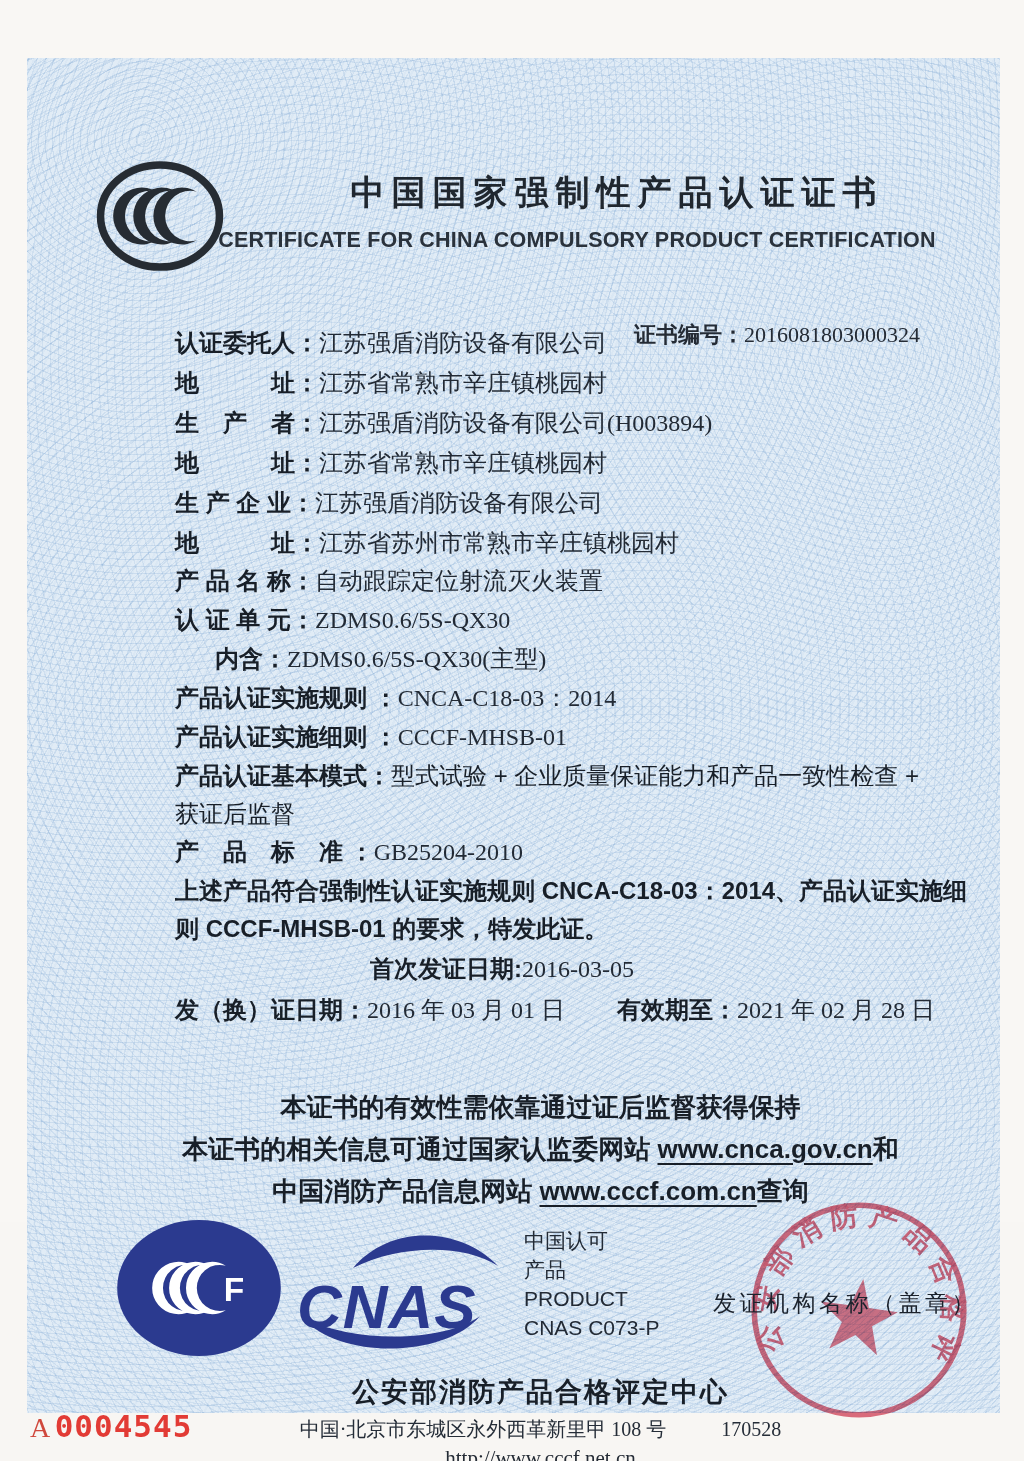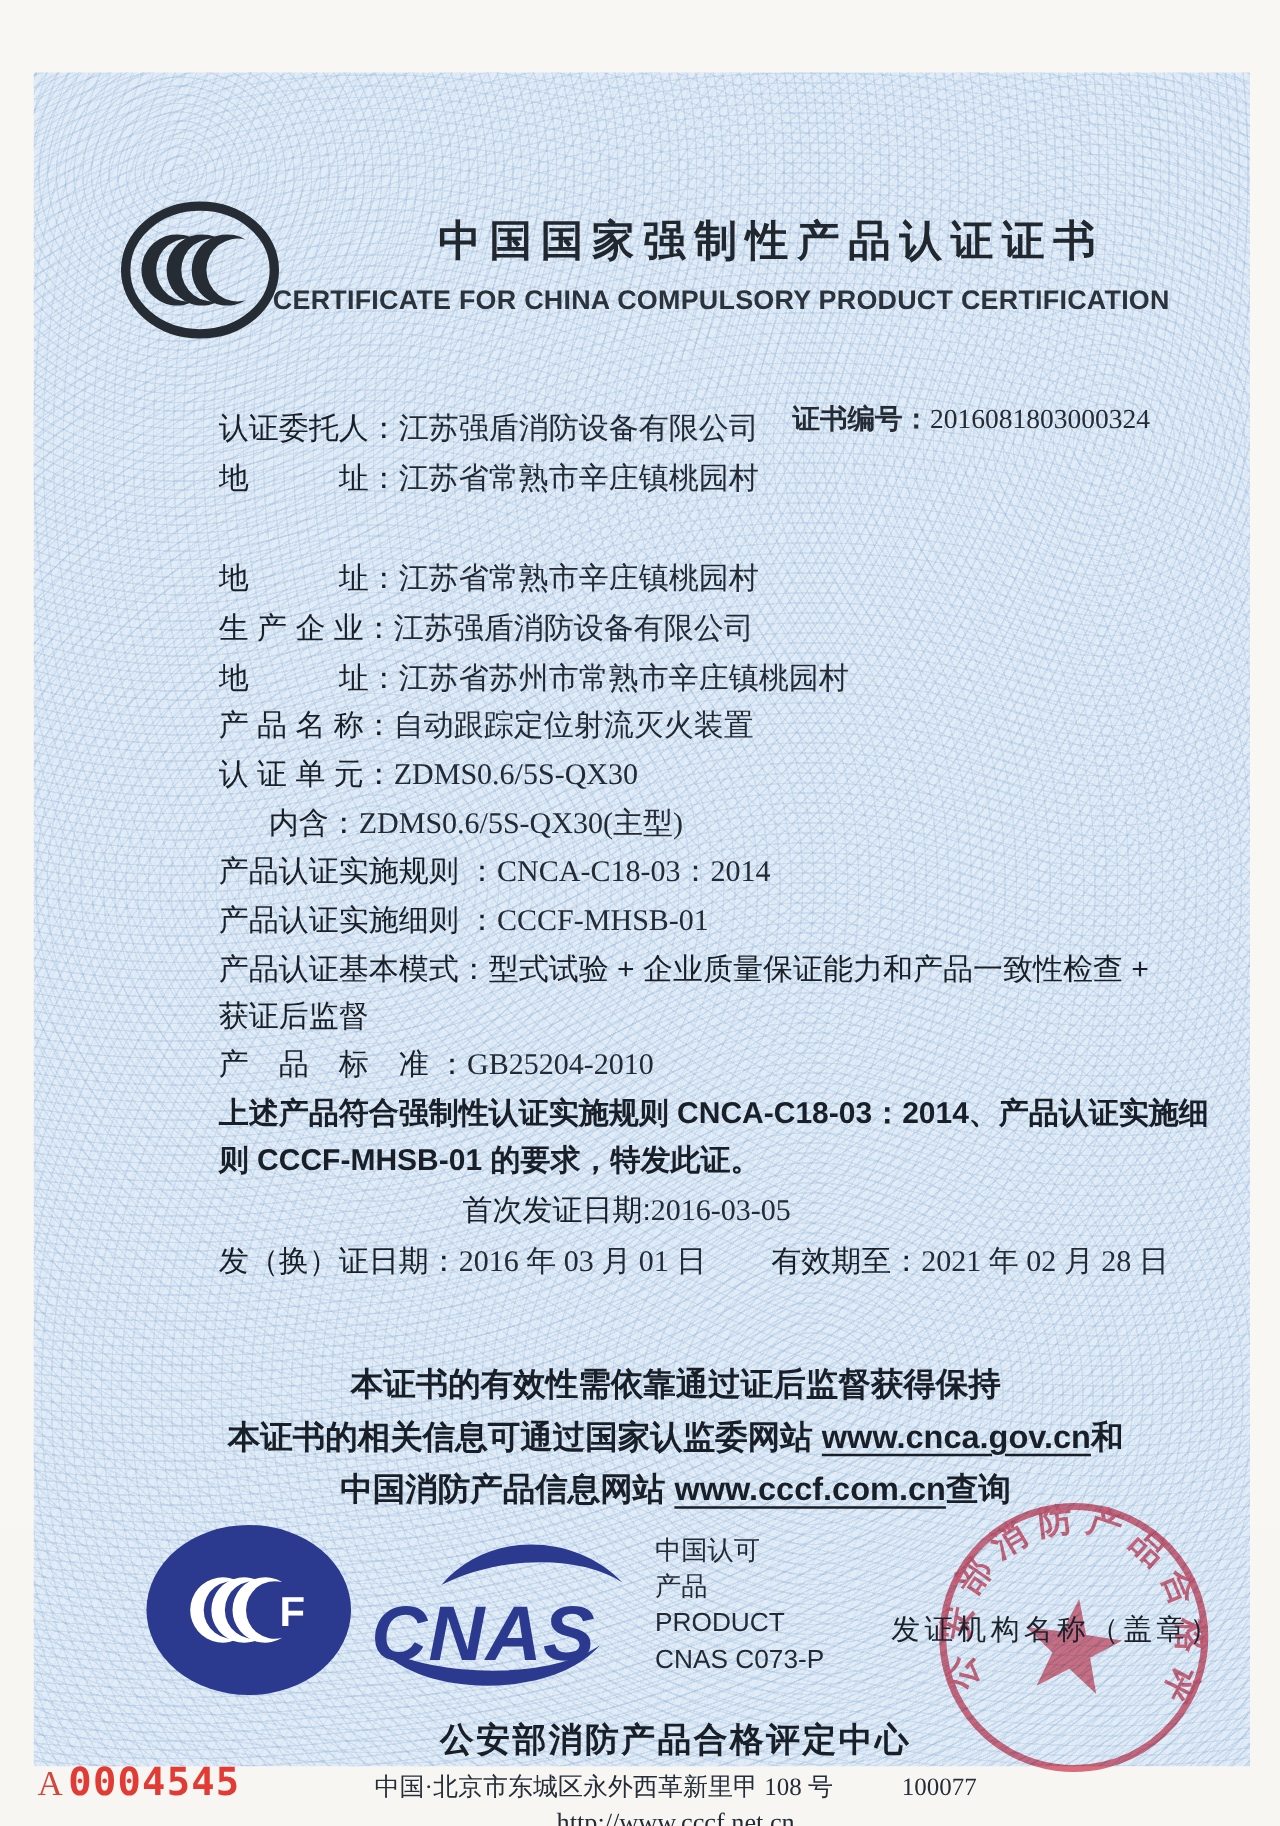--- a/index.html
+++ b/index.html
@@ -17,21 +17,21 @@
       repeating-linear-gradient(115deg, rgba(140,178,218,.08) 0 2px, rgba(255,255,255,0) 2px 6px);
   }
   .abs{position:absolute;white-space:nowrap;}
   .title-cn{left:190px;top:112px;width:800px;text-align:center;font-size:34px;font-weight:700;
             letter-spacing:7px;color:#20272f;}
   .title-en{left:110px;top:170px;width:880px;text-align:center;font-size:21.5px;font-weight:600;
             letter-spacing:.2px;color:#2a323c;font-family:Liberation Sans, sans-serif;}
   .certno{left:607px;top:228px;font-size:22px;font-family:"Liberation Serif",serif;color:#242b35;margin-top:34px;}
   .certno b{font-weight:600;font-family:"Liberation Sans",sans-serif;}
   .row{position:absolute;left:148px;font-size:24px;line-height:30px;white-space:nowrap;}
-  .lbl{font-weight:400;color:#181f28;}
+  .lbl{font-weight:700;color:#181f28;}
   .val{font-family:"Liberation Serif",serif;color:#222a35;}
   .valb{font-weight:400;color:#181f28;}
   .stmt{position:absolute;left:148px;font-size:24px;line-height:30px;font-weight:700;color:#181f28;white-space:nowrap;}
   .center-line{position:absolute;left:27px;width:973px;text-align:center;white-space:nowrap;}
   .notice{font-size:26px;font-weight:700;color:#181f28;}
   .notice .link{font-family:"Liberation Sans",sans-serif;font-weight:600;text-decoration:underline;
                 text-underline-offset:5px;color:#181f28;}
   .accred{position:absolute;left:497px;top:1168px;font-size:21px;line-height:29px;color:#222a35;white-space:nowrap;}
   .caption{position:absolute;left:686px;top:1230px;font-size:23px;letter-spacing:3.5px;
            font-family:"Liberation Serif",serif;color:#1b222c;white-space:nowrap;}
@@ -59,20 +59,21 @@
         <path transform="translate(106,68)" d="M17.8,-29 A34,34 0 1 0 17.8,29 A30,30 0 1 1 17.8,-29 Z"></path>
       </g>
     </svg>
 
     <div class="abs title-cn">中国国家强制性产品认证证书</div>
     <div class="abs title-en">CERTIFICATE FOR CHINA COMPULSORY PRODUCT CERTIFICATION</div>
     <div class="abs certno"><b>证书编号：</b><span>2016081803000324</span></div>
 
     <div class="row" style="top:270px"><span class="lbl">认证委托人：</span><span class="val">江苏强盾消防设备有限公司</span></div>
     <div class="row" style="top:310px"><span class="lbl">地　　　址：</span><span class="val">江苏省常熟市辛庄镇桃园村</span></div>
+    <div class="row" style="top:350px"><span class="lbl">生　产　者：</span><span class="val">江苏强盾消防设备有限公司(H003894)</span></div>
     <div class="row" style="top:390px"><span class="lbl">地　　　址：</span><span class="val">江苏省常熟市辛庄镇桃园村</span></div>
     <div class="row" style="top:430px"><span class="lbl">生 产 企 业：</span><span class="val">江苏强盾消防设备有限公司</span></div>
     <div class="row" style="top:470px"><span class="lbl">地　　　址：</span><span class="val">江苏省苏州市常熟市辛庄镇桃园村</span></div>
     <div class="row" style="top:508px"><span class="lbl">产 品 名 称：</span><span class="val">自动跟踪定位射流灭火装置</span></div>
     <div class="row" style="top:547px"><span class="lbl">认 证 单 元：</span><span class="val">ZDMS0.6/5S-QX30</span></div>
     <div class="row" style="top:586px;left:188px"><span class="lbl">内含：</span><span class="val">ZDMS0.6/5S-QX30(主型)</span></div>
     <div class="row" style="top:625px"><span class="lbl">产品认证实施规则 ：</span><span class="val">CNCA-C18-03：2014</span></div>
     <div class="row" style="top:664px"><span class="lbl">产品认证实施细则 ：</span><span class="val">CCCF-MHSB-01</span></div>
     <div class="row" style="top:703px"><span class="lbl">产品认证基本模式：</span><span class="valb">型式试验 + 企业质量保证能力和产品一致性检查 +</span></div>
     <div class="row" style="top:741px"><span class="valb">获证后监督</span></div>
@@ -117,18 +118,18 @@
       </defs>
       <circle cx="125" cy="125" r="104" fill="none" stroke="#d8495f" stroke-width="5.5" opacity="0.9"></circle>
       <path d="M125,94 L134.4,121.6 L163.5,121.9 L140.1,139.2 L148.9,167 L125,150.1 L101.1,167 L109.9,139.2 L86.5,121.9 L115.6,121.6 Z" fill="#d8495f" opacity="0.85"></path>
       <text font-size="27" fill="#d8495f" letter-spacing="9" opacity="0.92" font-family="Liberation Sans, sans-serif" font-weight="bold">
         <textPath href="#ringpath" startOffset="0">公安部消防产品合格评定中心</textPath>
       </text>
     </svg>
     <div class="caption">发证机构名称（盖章）</div>
 
     <div class="center-line org" style="top:1316px">公安部消防产品合格评定中心</div>
-    <div class="center-line addr" style="top:1358px"><span>中国·北京市东城区永外西革新里甲 108 号</span><span class="pc">100077</span></div>
+    <div class="center-line addr" style="top:1358px"><span>中国·北京市东城区永外西革新里甲 108 号</span><span class="pc">170528</span></div>
     <div class="center-line" style="top:1388px"><a class="site" href="#">http://www.cccf.net.cn</a></div>
   </div>
 
   <div class="serial"><span class="pfx">A</span>&nbsp;<span class="num">0004545</span></div>
 </div>
 
 </body></html>

